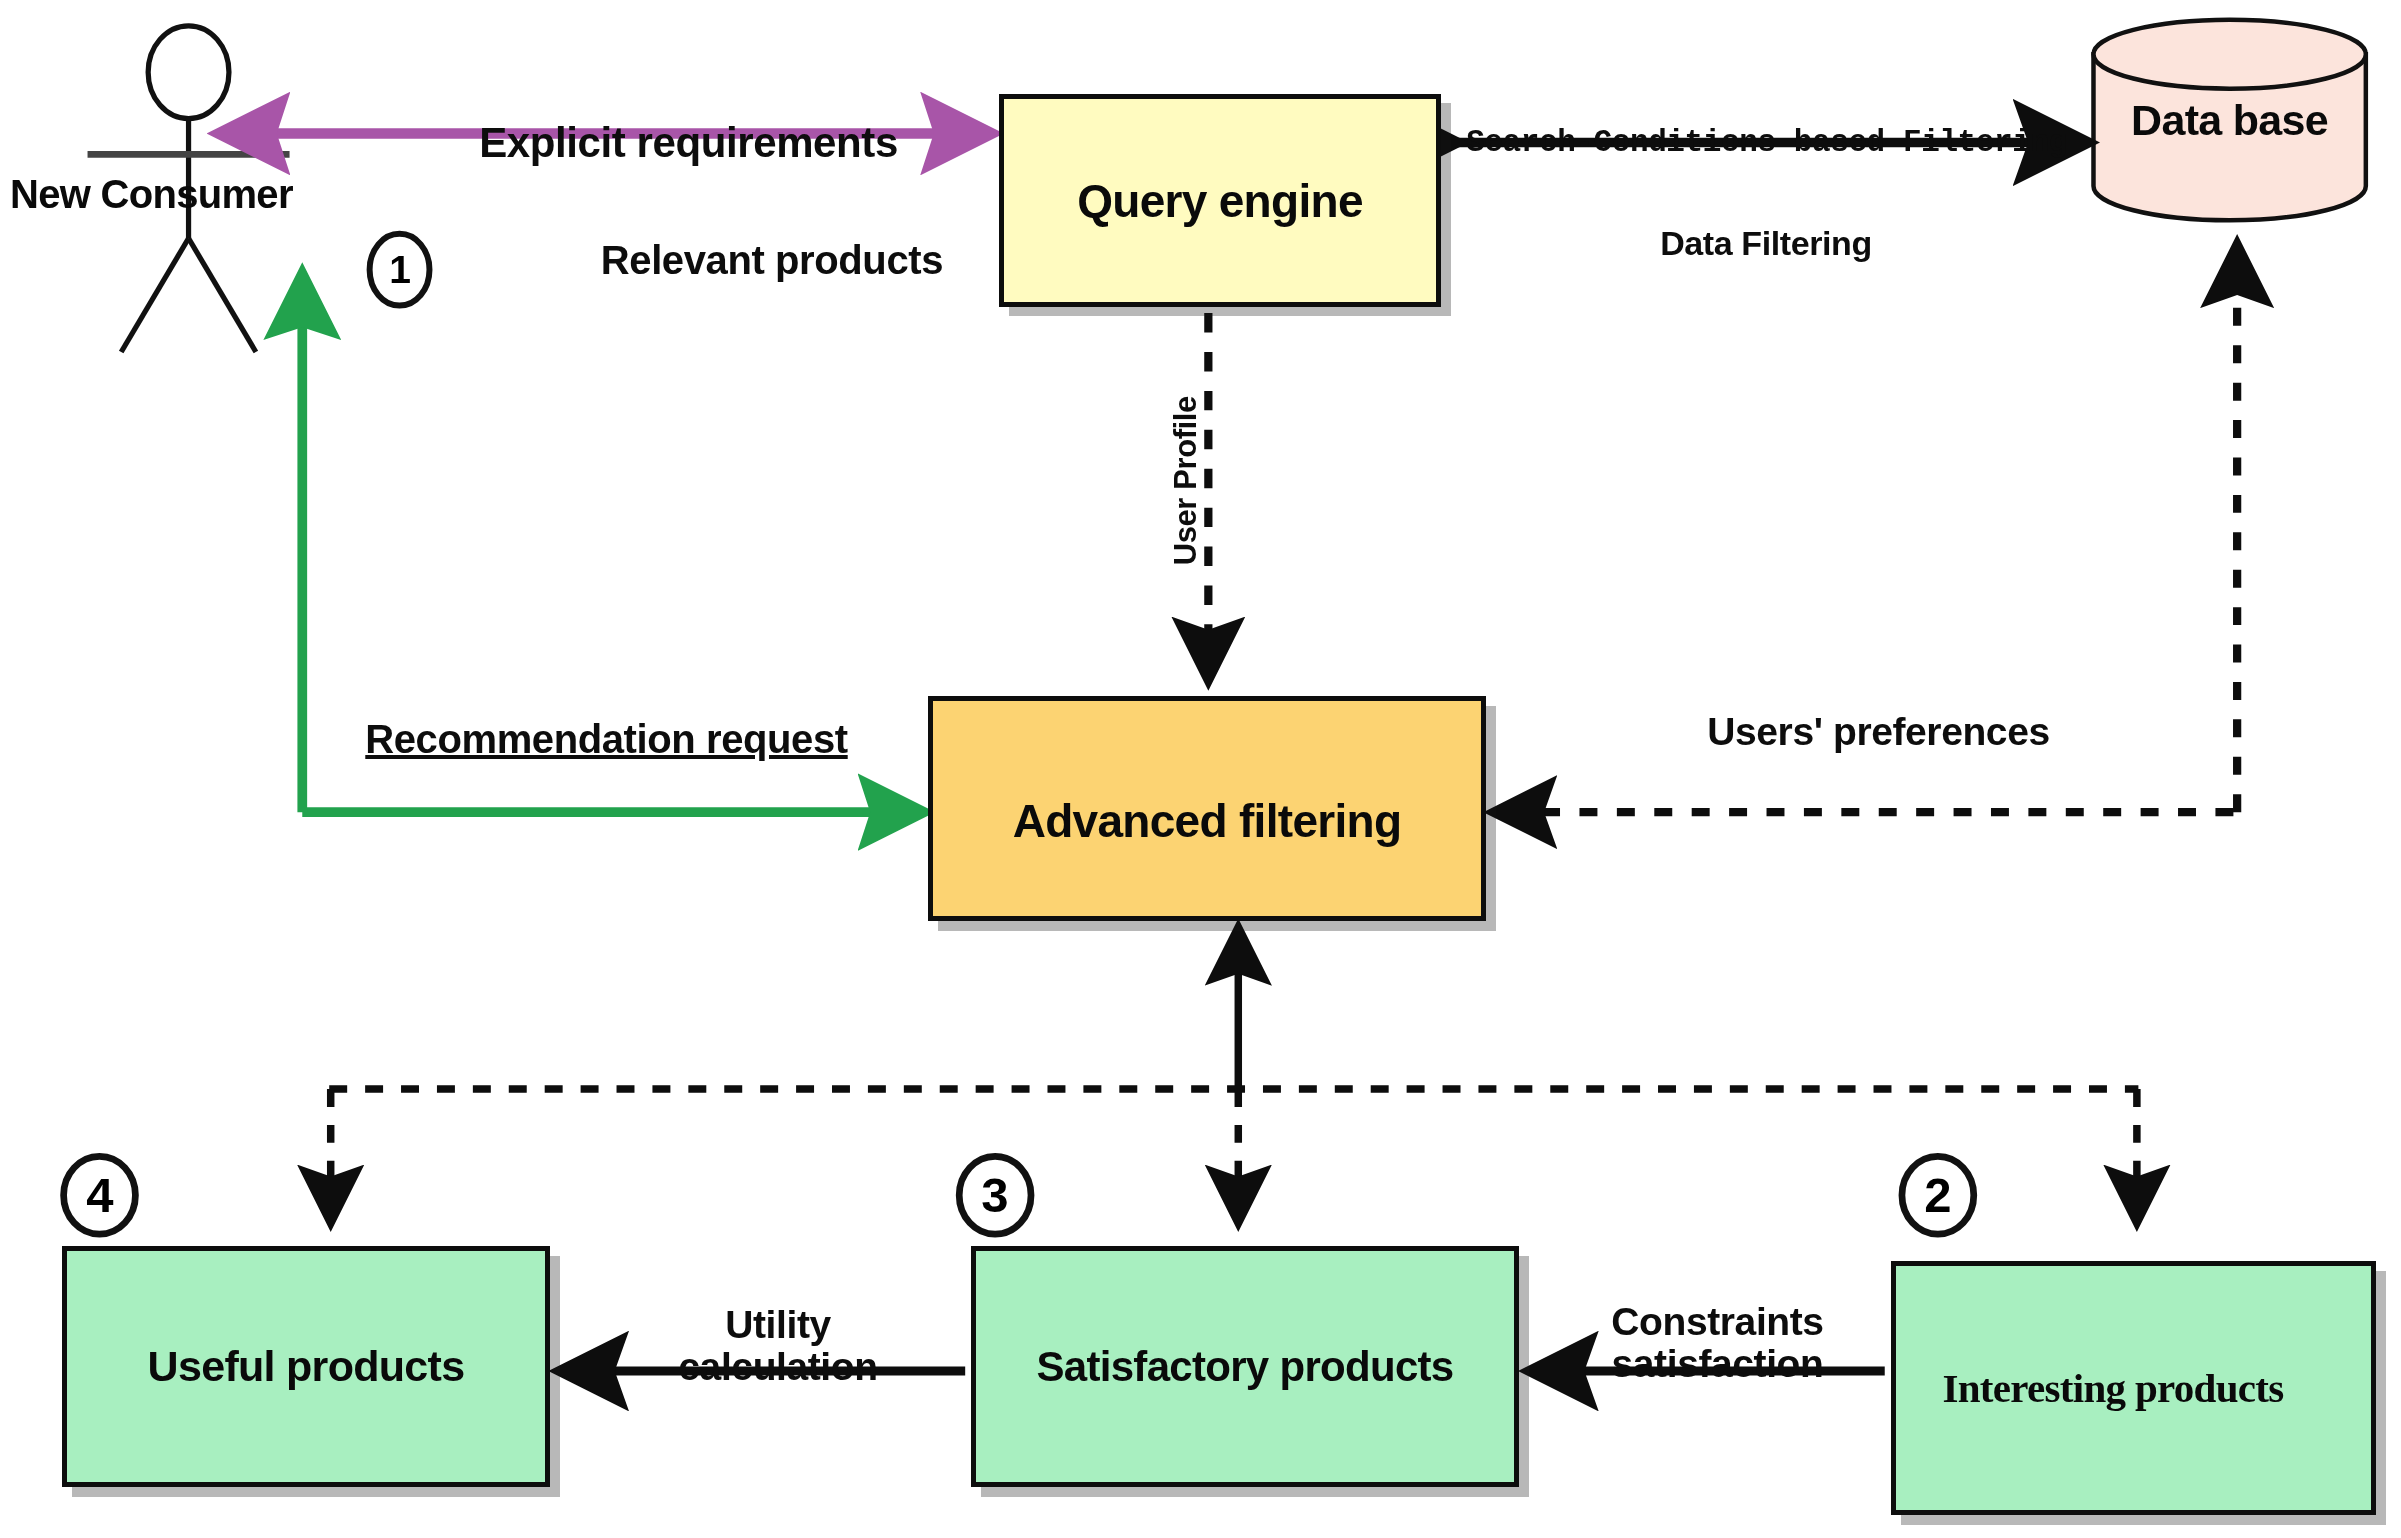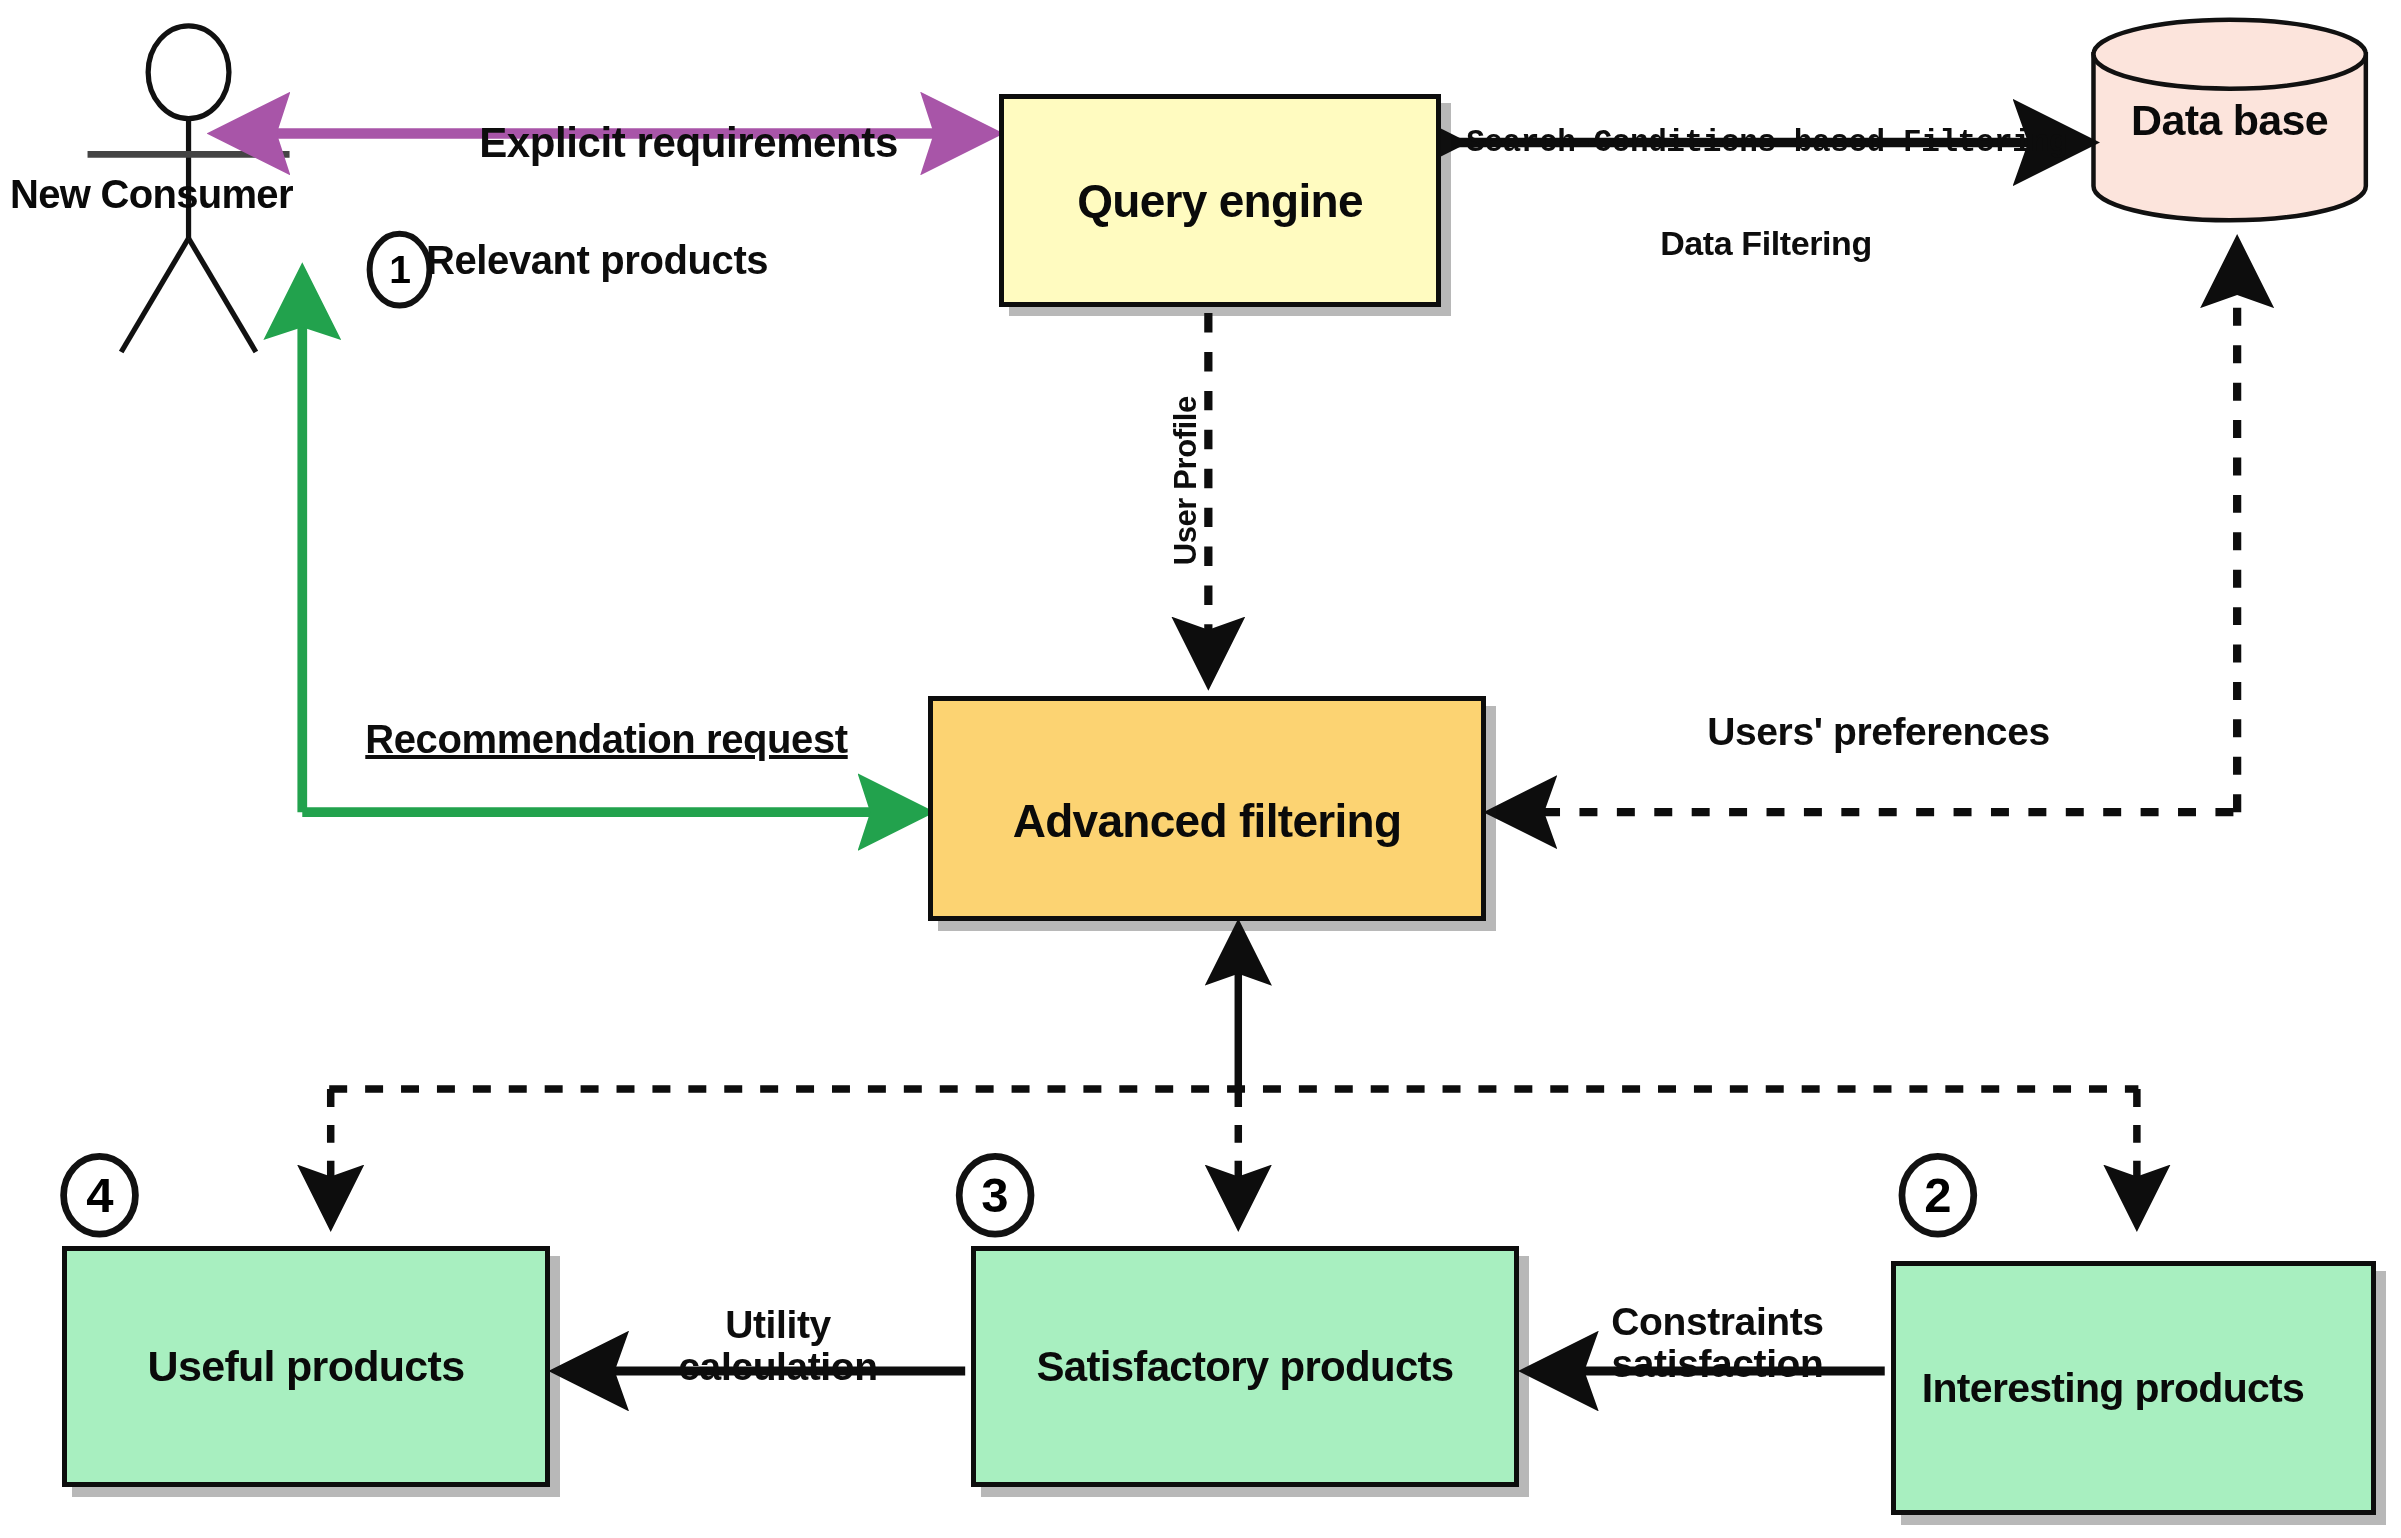--- a/index.html
+++ b/index.html
@@ -127,27 +127,27 @@
   <div class="shadow" style="left:72px;top:1256px;width:488px;height:241px;"></div>
   <div class="box green" style="left:62px;top:1246px;width:488px;height:241px;"></div>
   <div class="nodelabel" style="left:62px;top:1246px;width:488px;height:241px;font-size:43px;">Useful products</div>
 
   <div class="shadow" style="left:981px;top:1256px;width:548px;height:241px;"></div>
   <div class="box green" style="left:971px;top:1246px;width:548px;height:241px;"></div>
   <div class="nodelabel" style="left:971px;top:1246px;width:548px;height:241px;font-size:42px;">Satisfactory products</div>
 
   <div class="shadow" style="left:1901px;top:1271px;width:485px;height:254px;"></div>
   <div class="box green" style="left:1891px;top:1261px;width:485px;height:254px;"></div>
-  <div class="nodelabel" style="left:1891px;top:1261px;width:444px;height:254px;font-size:41px;">Interesting products</div>
+  <div class="nodelabel" style="left:1891px;top:1261px;width:444px;height:254px;font-size:41px;font-family:Liberation Serif, serif;">Interesting products</div>
 
   <div class="nodelabel" style="left:10px;top:171px;width:307px;height:46px;font-size:40px;justify-content:flex-start;">New Consumer</div>
 
   <div class="edgelabel" style="left:389px;top:120px;width:599px;font-size:42px;">Explicit requirements</div>
 
-  <div class="edgelabel" style="left:426px;top:239px;width:494px;font-size:40px;text-align:left;">Relevant products</div>
+  <div class="edgelabel" style="left:449px;top:239px;width:494px;font-size:40px;text-align:right;">Relevant products</div>
 
   <div class="edgelabel" style="left:1437px;top:126px;width:659px;font-size:31px;font-family:Liberation Mono, monospace;">Search-Conditions based Filtering</div>
 
   <div class="edgelabel" style="left:1459px;top:225px;width:614px;font-size:34px;">Data Filtering</div>
 
   <div class="edgelabel" style="left:1044px;top:464px;width:284px;font-size:31px;transform:rotate(-90deg);transform-origin:center center;">User Profile</div>
 
   <div class="edgelabel" style="left:307px;top:718px;width:599px;font-size:40px;text-align:center;text-decoration:underline;">Recommendation request</div>
 
   <div class="edgelabel" style="left:1639px;top:711px;width:479px;font-size:39px;">Users' preferences</div>

